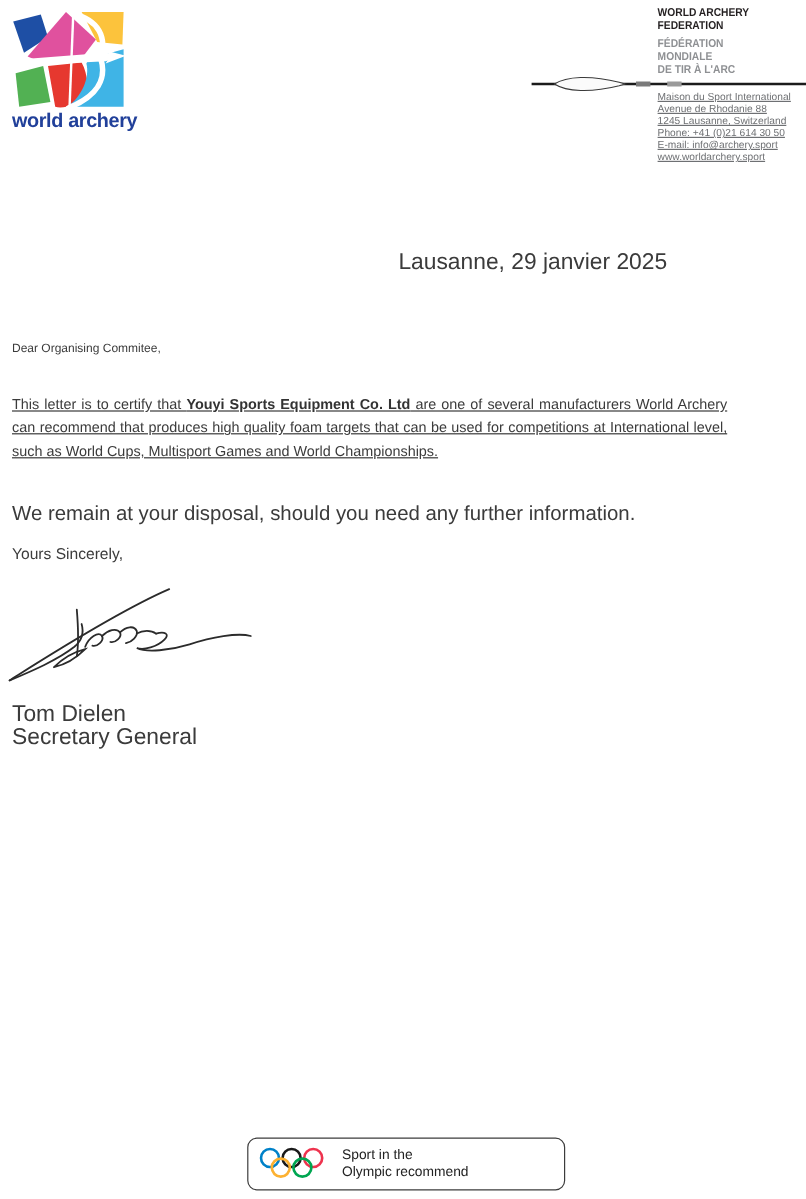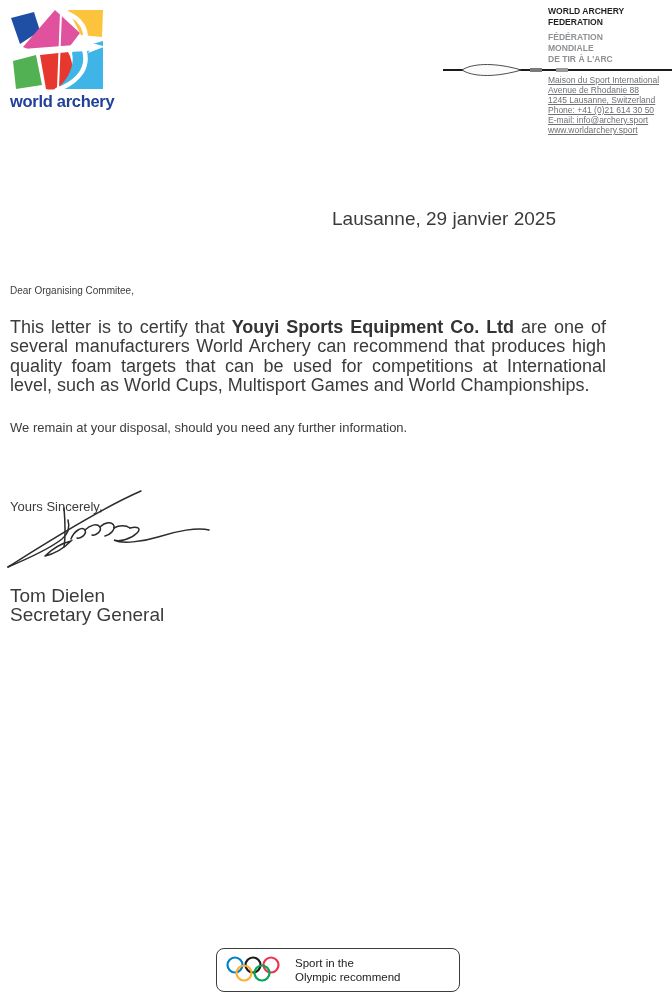--- a/index.html
+++ b/index.html
@@ -18,31 +18,31 @@
   .org-fr{font-size:9.5px;line-height:11px;font-weight:bold;color:#8e9093;margin-top:4px;white-space:nowrap;}
   .arrow-svg{position:absolute;left:438px;top:60px;}
   .address{
     position:absolute;left:548px;top:75px;font-size:8.5px;line-height:10px;
     color:#6e7073;white-space:nowrap;text-decoration:underline;
   }
   
   .dateline{position:absolute;left:332px;top:209px;font-size:19px;line-height:19px;}
   .salutation{position:absolute;left:10px;top:281px;font-size:10px;line-height:19px;}
   .paragraph{
-    position:absolute;left:10px;top:318px;width:596px;font-size:18px;
-    line-height:19.4px;text-align:justify;
+    position:absolute;left:10px;top:328px;width:596px;font-size:12px;
+    line-height:19.4px;text-align:justify;text-decoration:underline;
   }
   .paragraph b{color:#333333;}
-  .para2{position:absolute;left:10px;top:418px;font-size:13px;line-height:19px;}
-  .closing{position:absolute;left:10px;top:452px;font-size:13px;line-height:19px;margin-top:45px;}
+  .para2{position:absolute;left:10px;top:418px;font-size:17px;line-height:19px;}
+  .closing{position:absolute;left:10px;top:452px;font-size:13px;line-height:19px;}
   .signature-svg{position:absolute;left:5px;top:483px;}
   .signer{position:absolute;left:10px;top:586px;font-size:19px;line-height:19.2px;}
   
   .badge{
-    position:absolute;left:216px;top:948px;width:244px;height:44px;
+    position:absolute;left:206px;top:948px;width:265px;height:44px;
     border:1.4px solid #3c3c3c;border-radius:8px;box-sizing:border-box;
     display:flex;align-items:center;
   }
   .badge-rings{margin-left:9px;flex:0 0 auto;}
   .badge-text{margin-left:13px;font-size:11.5px;line-height:14px;color:#222222;}
 </style>
 </head>
 <body>
 
 <div class="page">

